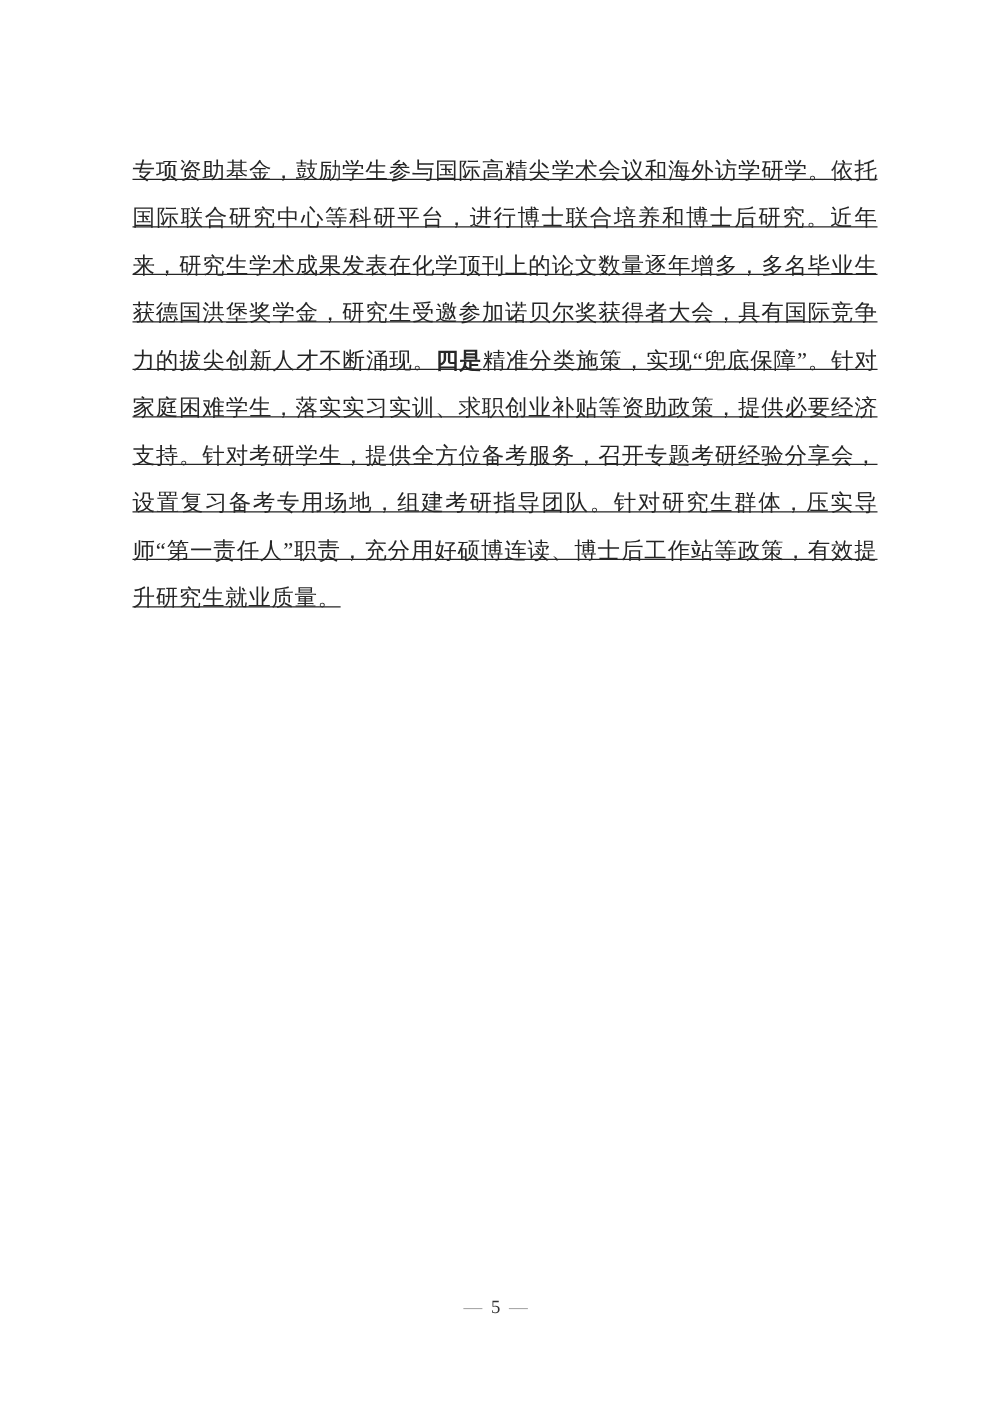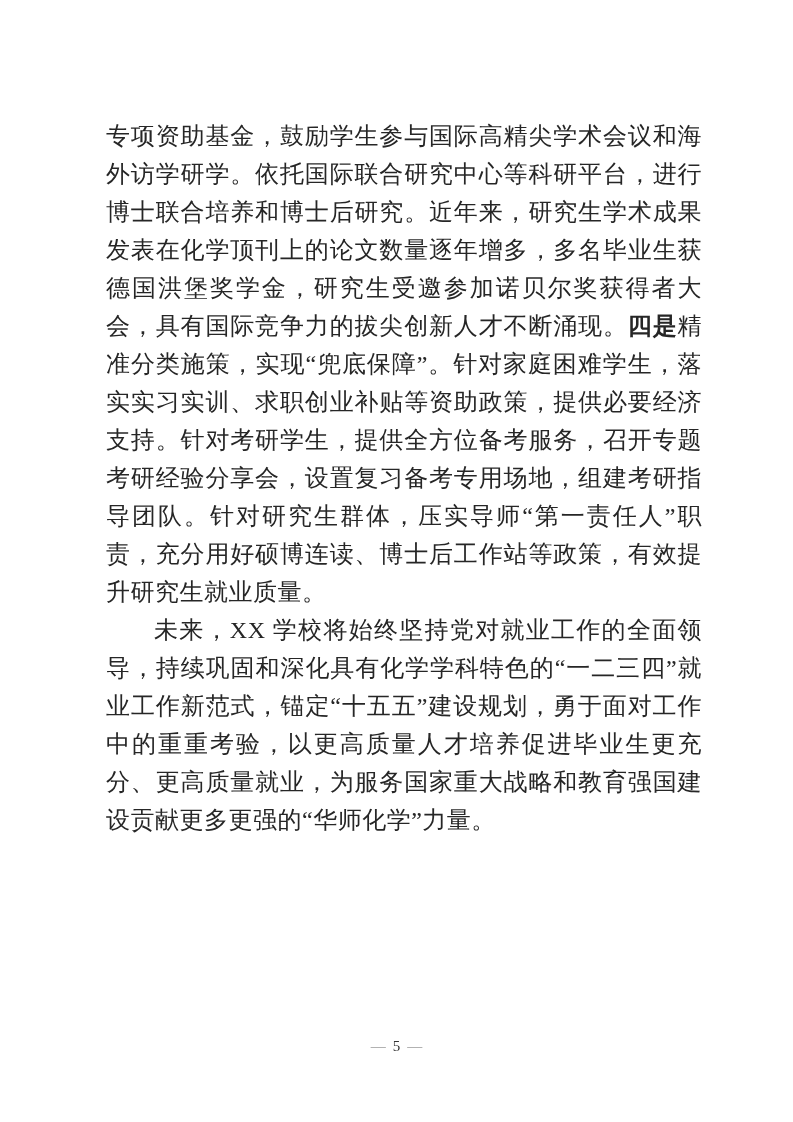--- a/index.html
+++ b/index.html
@@ -23,26 +23,27 @@
   }
   .doc-body {
     position: absolute;
     left: 106px;
     top: 117px;
     width: 596px;
     color: var(--text);
   }
   .doc-body p {
     margin: 0;
-    font-size: 24px;
+    font-size: 18px;
     line-height: 38px;
     text-align: justify;
     text-justify: inter-character;
     letter-spacing: 0.5px;
     word-break: break-all;
+    text-decoration: underline;
   }
   .doc-body p.indent {
     text-indent: 2em;
   }
   .doc-body span.bold {
     font-weight: bold;
   }
   .footer {
     position: absolute;
     top: 1036px;
@@ -60,19 +61,18 @@
   .footer .page-num {
     color: var(--footer-number);
   }
 </style>
 </head>
 <body>
 
 <div class="page">
   <div class="doc-body">
       <p><span>专项资助基金，鼓励学生参与国际高精尖学术会议和海外访学研学。依托国际联合研究中心等科研平台，进行博士联合培养和博士后研究。近年来，研究生学术成果发表在化学顶刊上的论文数量逐年增多，多名毕业生获德国洪堡奖学金，研究生受邀参加诺贝尔奖获得者大会，具有国际竞争力的拔尖创新人才不断涌现。</span><span class="bold">四是</span><span>精准分类施策，实现“兜底保障”。针对家庭困难学生，落实实习实训、求职创业补贴等资助政策，提供必要经济支持。针对考研学生，提供全方位备考服务，召开专题考研经验分享会，设置复习备考专用场地，组建考研指导团队。针对研究生群体，压实导师“第一责任人”职责，充分用好硕博连读、博士后工作站等政策，有效提升研究生就业质量。</span></p>
-      <p class="indent"><span>未来，XX 学校将始终坚持党对就业工作的全面领导，持续巩固和深化具有化学学科特色的“一二三四”就业工作新范式，锚定“十五五”建设规划，勇于面对工作中的重重考验，以更高质量人才培养促进毕业生更充分、更高质量就业，为服务国家重大战略和教育强国建设贡献更多更强的“华师化学”力量。</span></p>
     </div>
 
   <div class="footer">
     <span class="dash">—</span><span class="page-num">5</span><span class="dash">—</span>
   </div>
 </div>
 
 </body></html>

